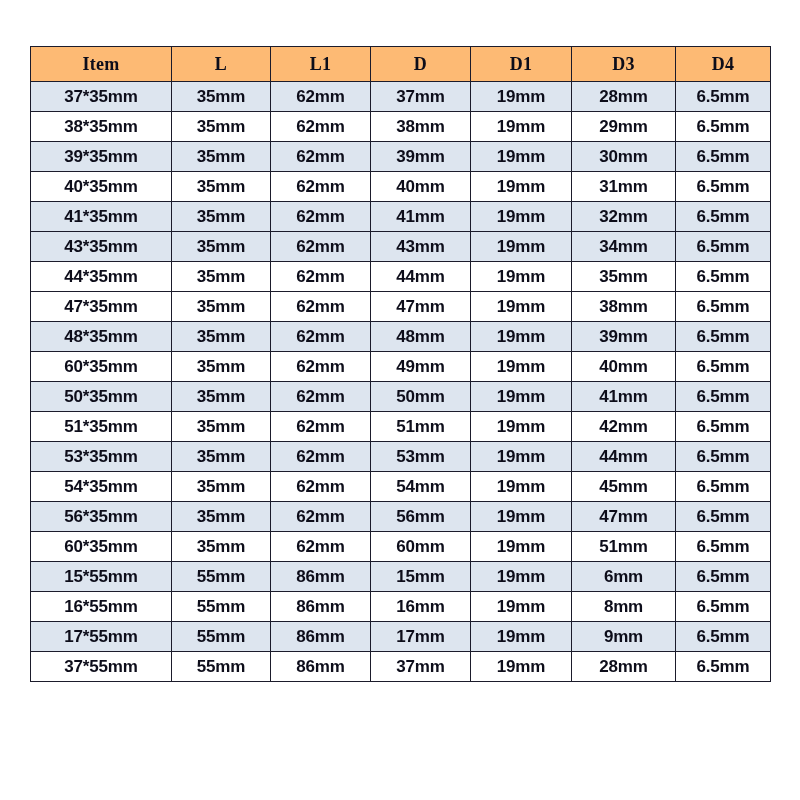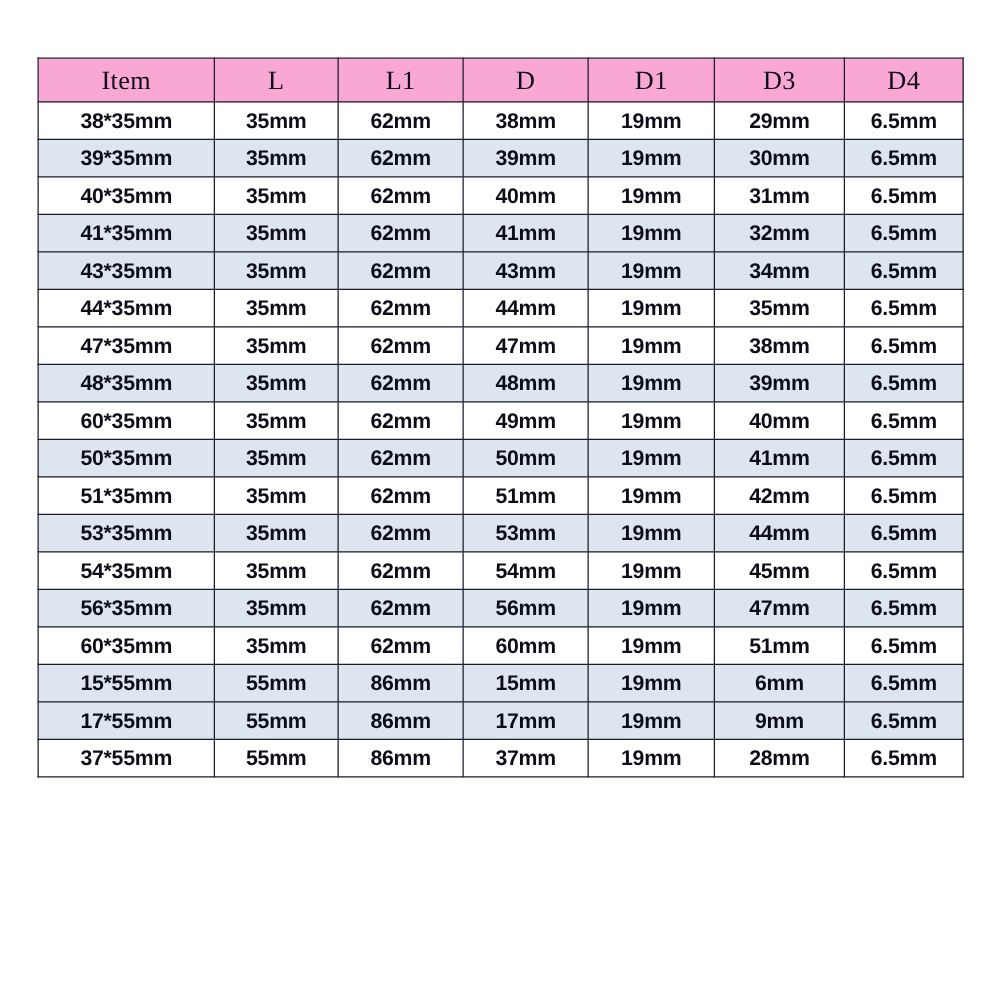--- a/index.html
+++ b/index.html
@@ -36,24 +36,24 @@
   #spec-table th,
   #spec-table td {
     border: 1px solid #1b1b2b;
     text-align: center;
     vertical-align: middle;
     padding: 0;
     color: #0d0d1a;
   }
   #spec-table thead th {
     height: 34px;
-    background: #f9a8d4;
+    background: #fdba74;
     font-family: "Liberation Serif", "DejaVu Serif", serif;
-    font-weight: normal;
-    font-size: 21px;
+    font-weight: bold;
+    font-size: 18px;
     letter-spacing: 0.3px;
   }
   #spec-table tbody td {
     height: 29px;
     font-family: "Liberation Sans", sans-serif;
     font-weight: bold;
     font-size: 17px;
     letter-spacing: -0.2px;
   }
   #spec-table tbody tr.alt td {
@@ -82,20 +82,29 @@
         <th>Item</th>
         <th>L</th>
         <th>L1</th>
         <th>D</th>
         <th>D1</th>
         <th>D3</th>
         <th>D4</th>
       </tr>
     </thead>
     <tbody id="spec-body">
+        <tr class="alt">
+          <td>37*35mm</td>
+          <td>35mm</td>
+          <td>62mm</td>
+          <td>37mm</td>
+          <td>19mm</td>
+          <td>28mm</td>
+          <td>6.5mm</td>
+        </tr>
         <tr class="plain">
           <td>38*35mm</td>
           <td>35mm</td>
           <td>62mm</td>
           <td>38mm</td>
           <td>19mm</td>
           <td>29mm</td>
           <td>6.5mm</td>
         </tr>
         <tr class="alt">
@@ -224,20 +233,29 @@
           <td>51mm</td>
           <td>6.5mm</td>
         </tr>
         <tr class="alt">
           <td>15*55mm</td>
           <td>55mm</td>
           <td>86mm</td>
           <td>15mm</td>
           <td>19mm</td>
           <td>6mm</td>
+          <td>6.5mm</td>
+        </tr>
+        <tr class="plain">
+          <td>16*55mm</td>
+          <td>55mm</td>
+          <td>86mm</td>
+          <td>16mm</td>
+          <td>19mm</td>
+          <td>8mm</td>
           <td>6.5mm</td>
         </tr>
         <tr class="alt">
           <td>17*55mm</td>
           <td>55mm</td>
           <td>86mm</td>
           <td>17mm</td>
           <td>19mm</td>
           <td>9mm</td>
           <td>6.5mm</td>

